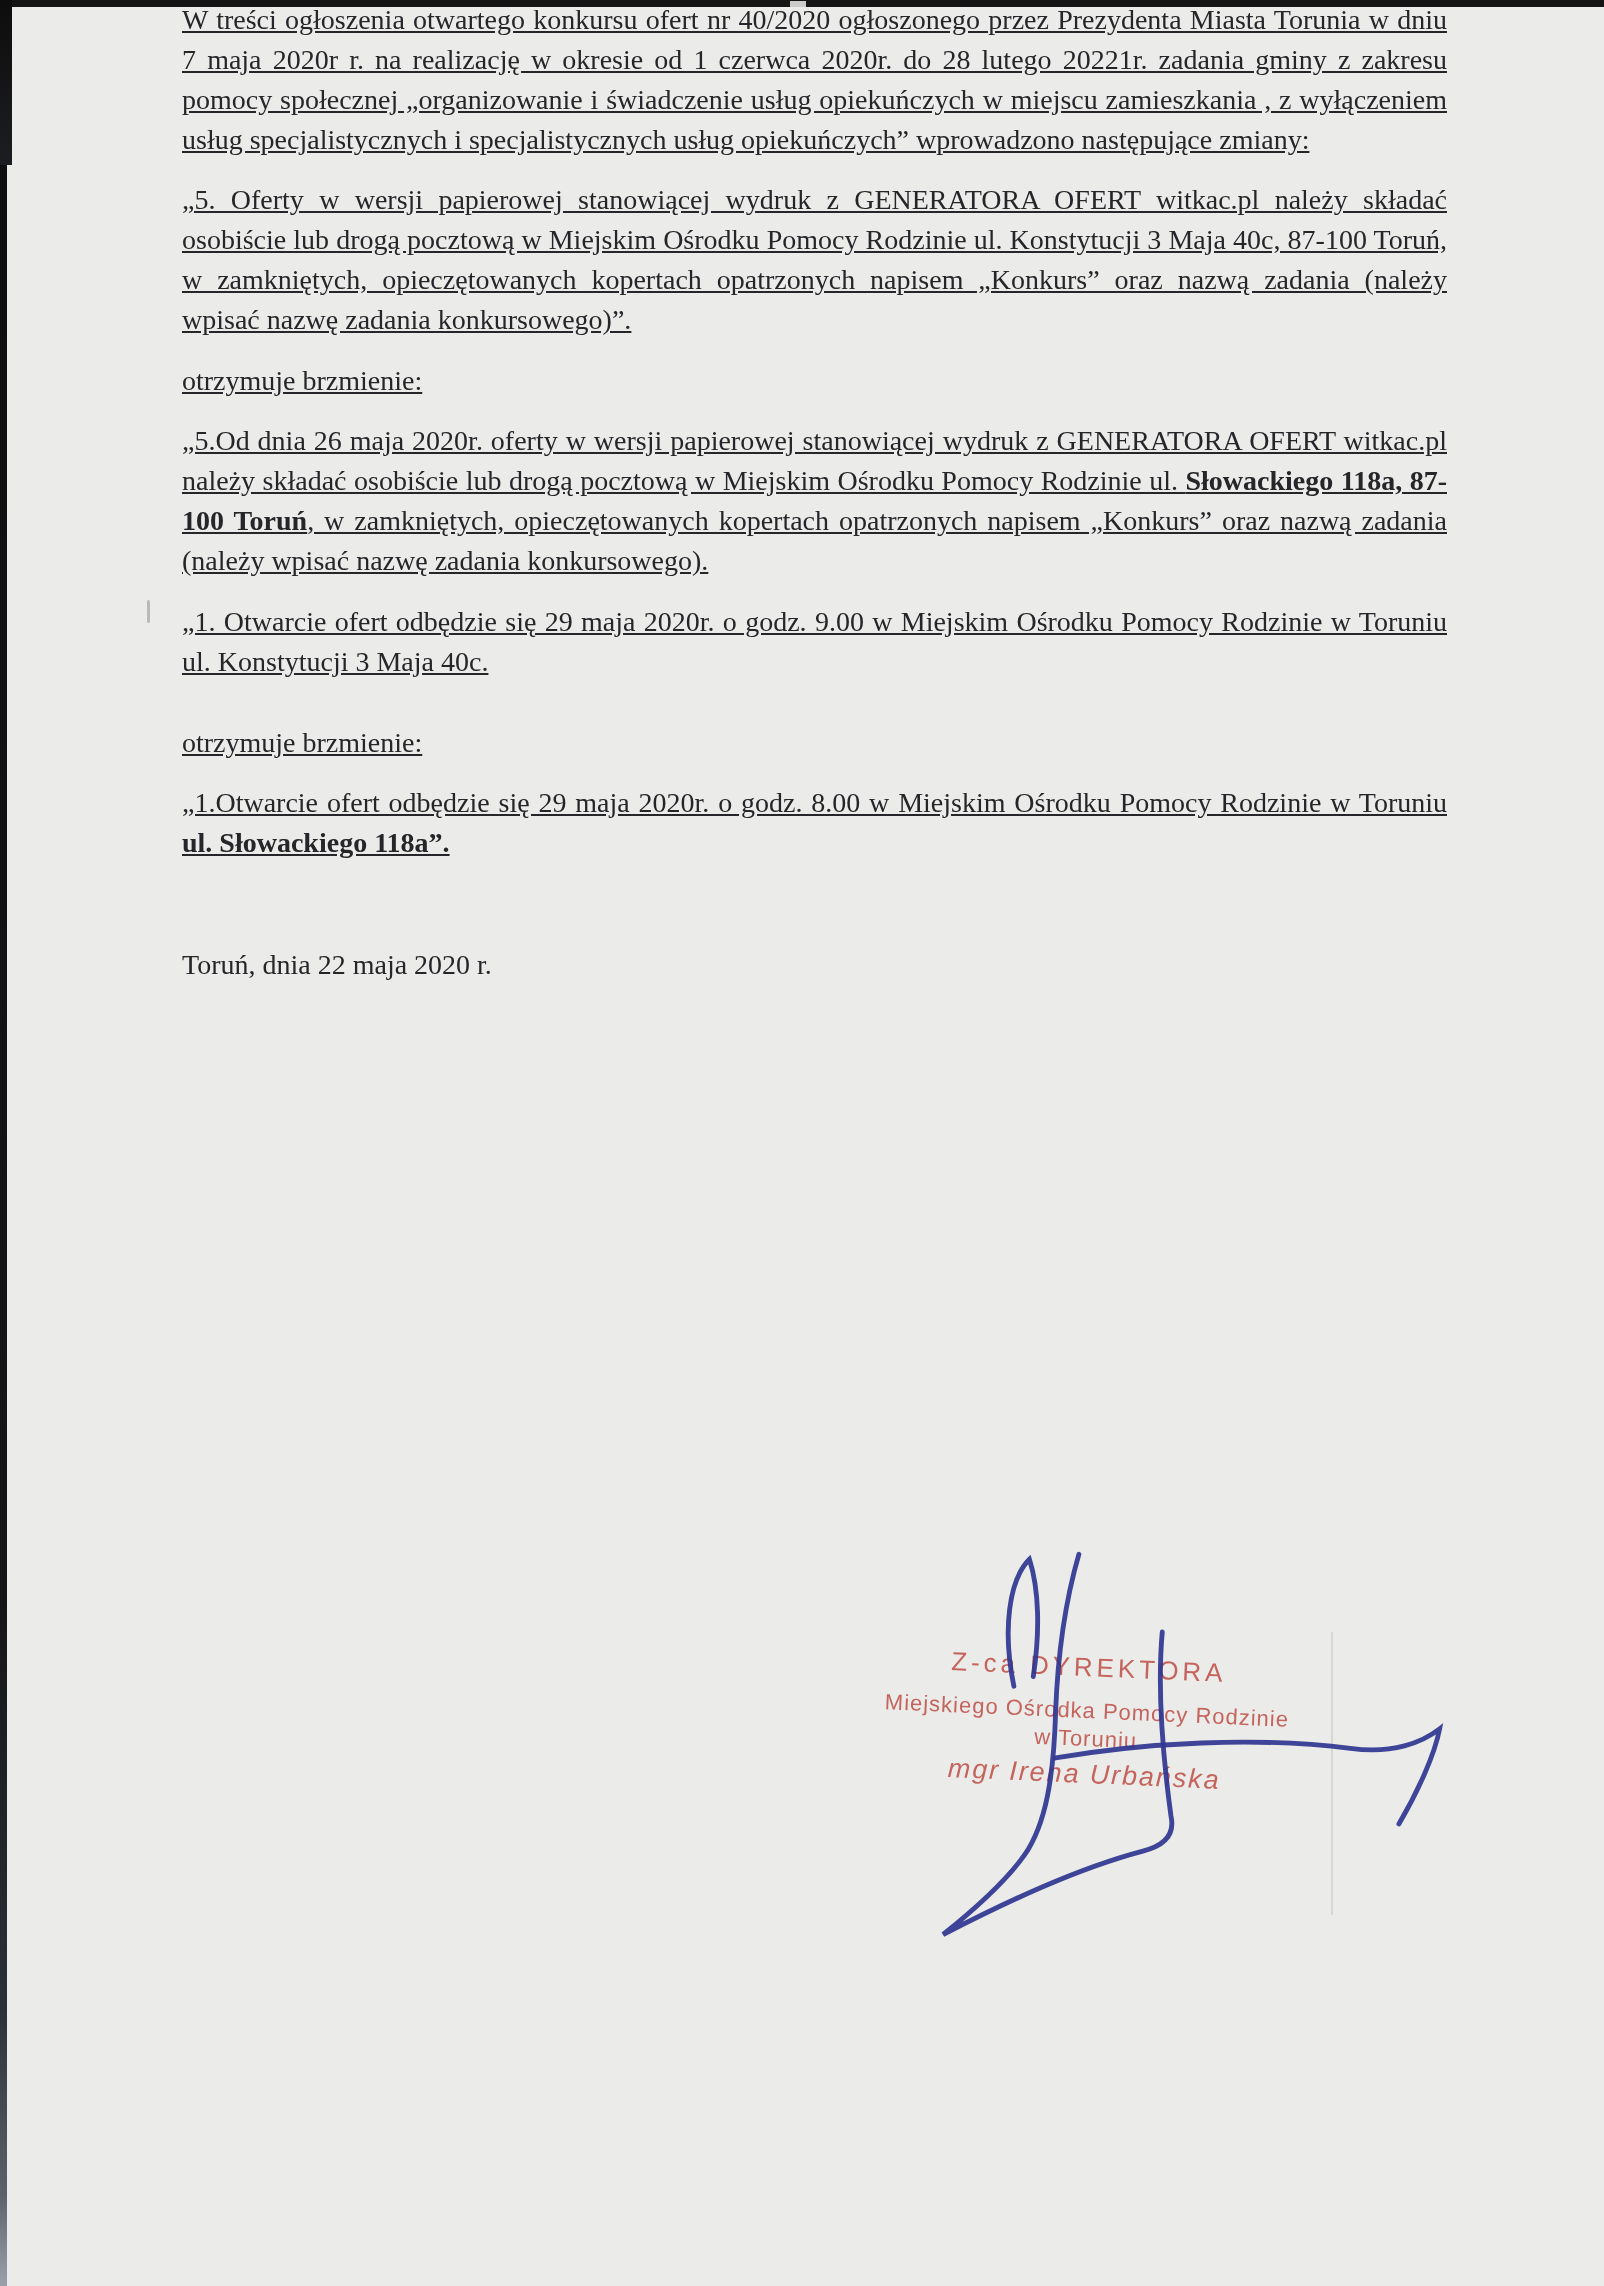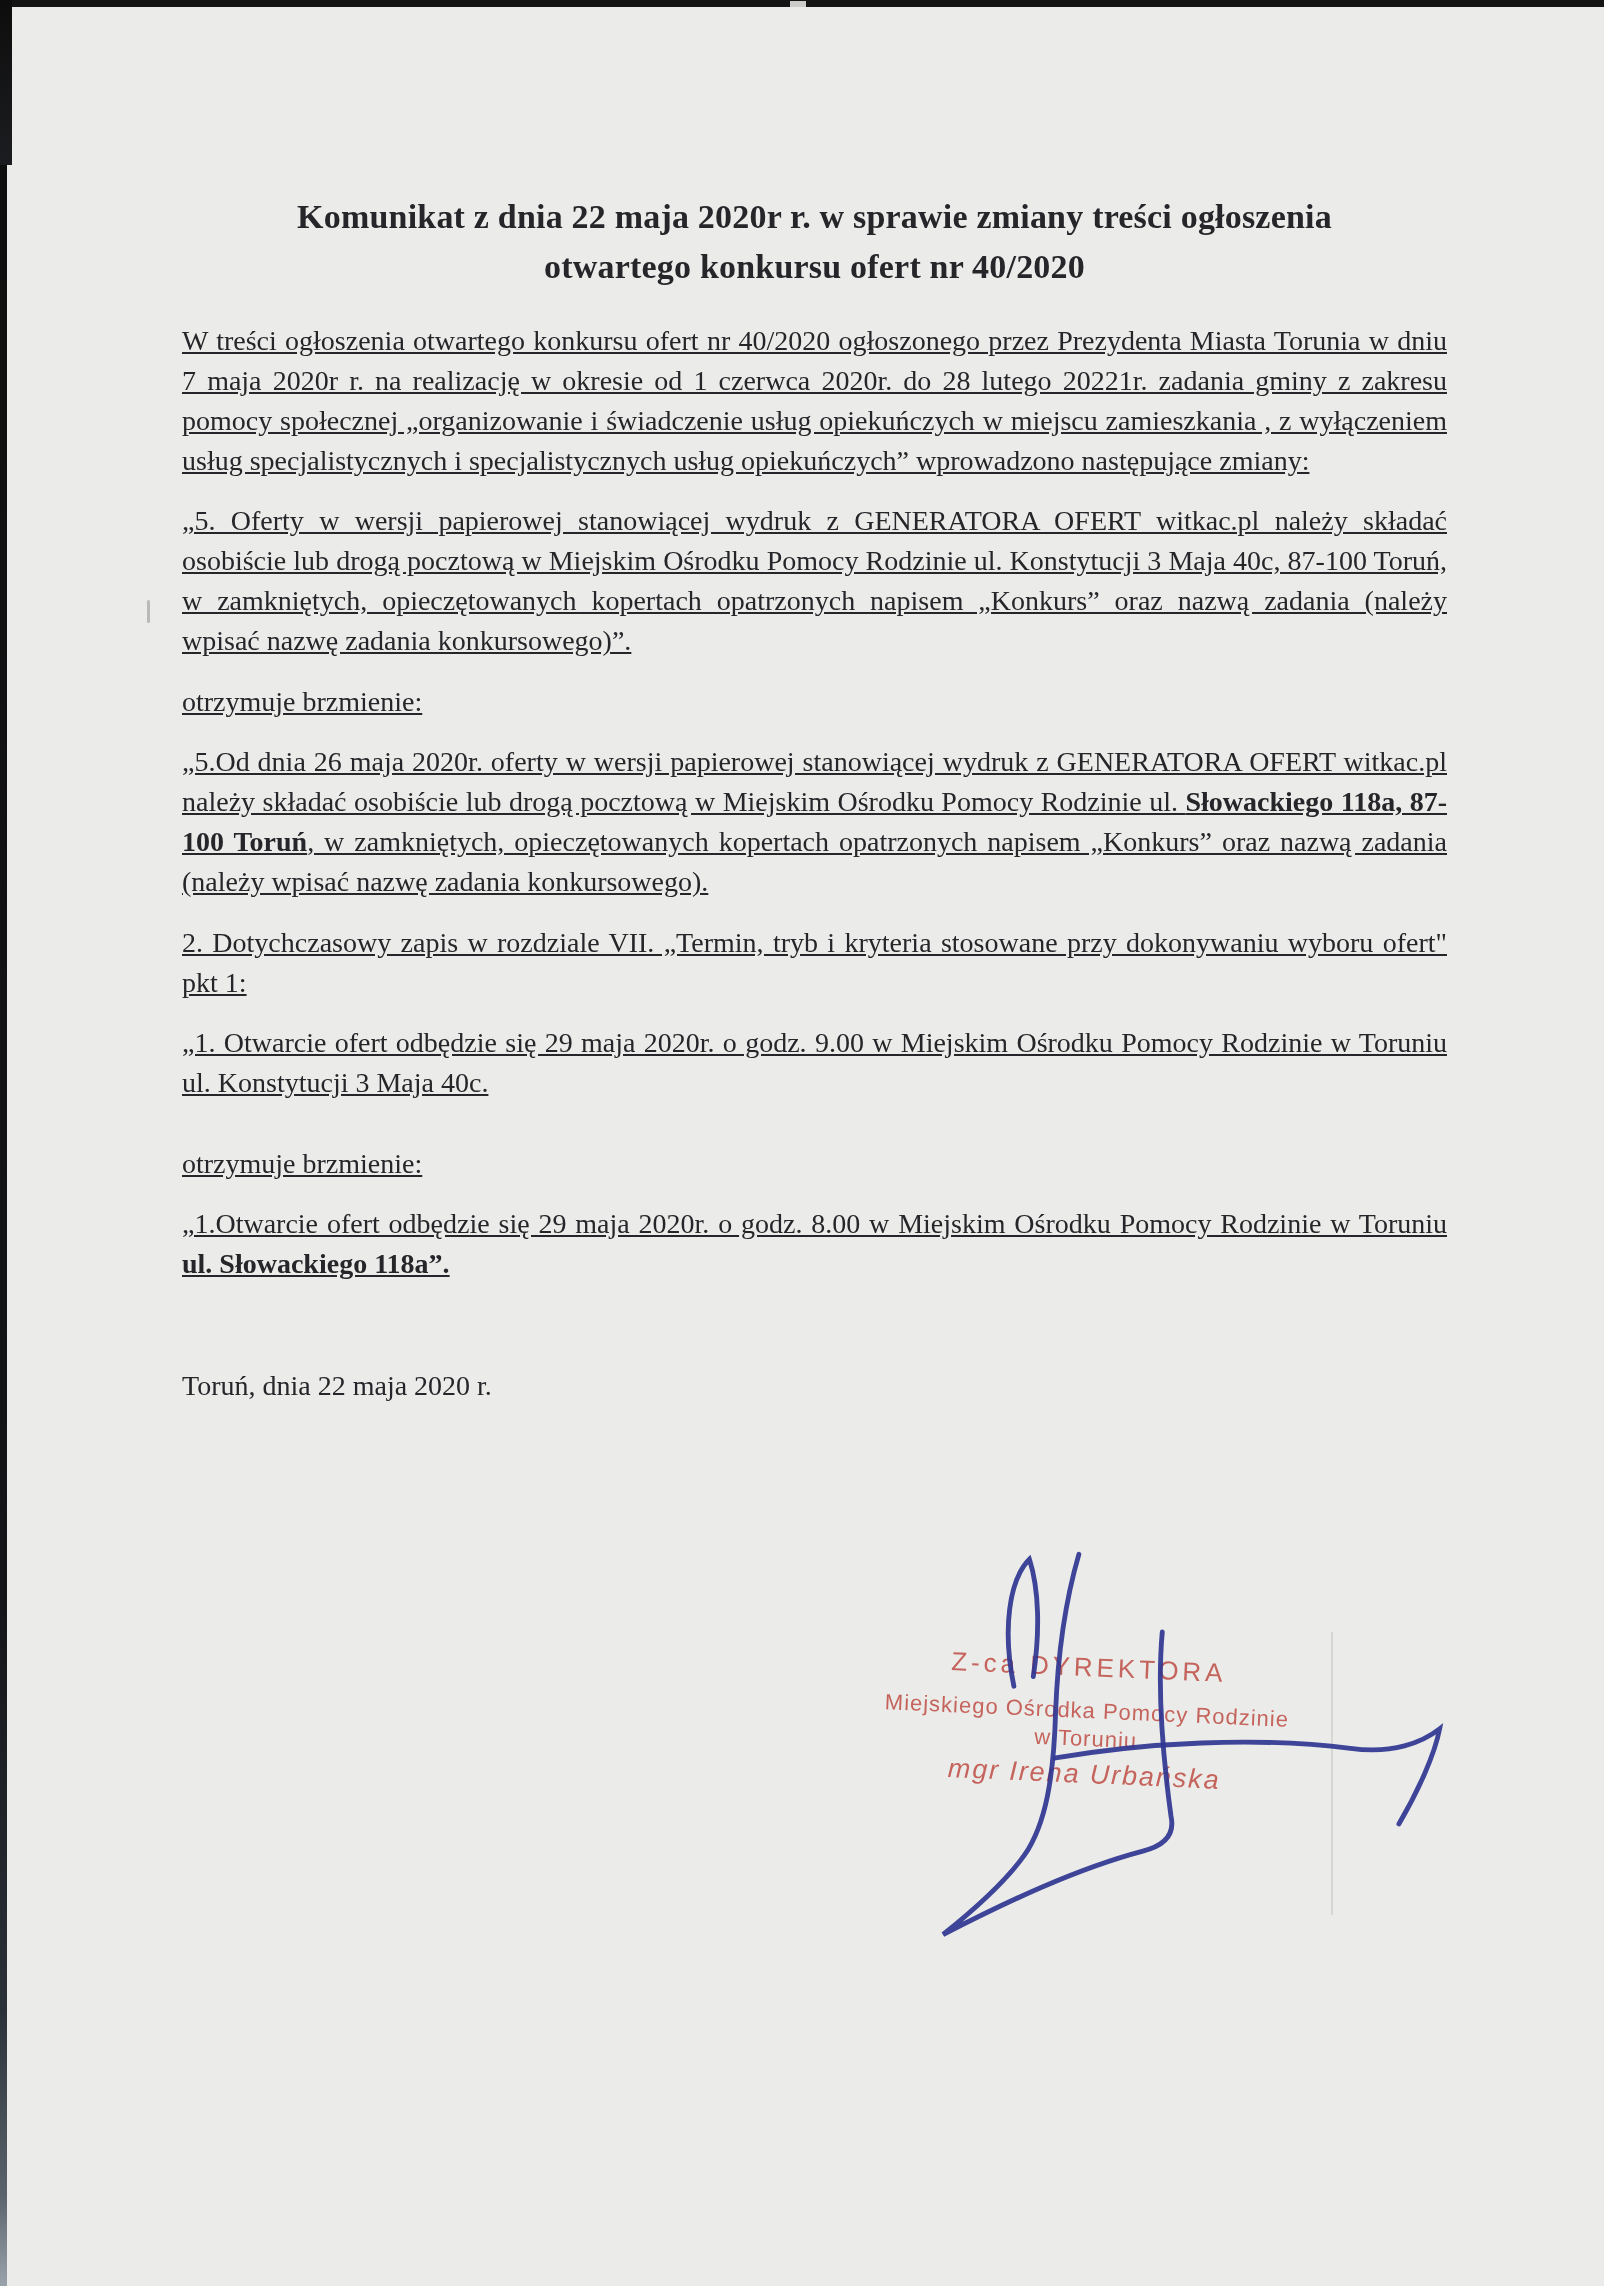--- a/index.html
+++ b/index.html
@@ -102,27 +102,25 @@
 <body>
 
 <div class="scan-top-bar"></div>
 <div class="scan-top-notch"></div>
 <div class="scan-left-strip"></div>
 <div class="scan-left-strip-wide"></div>
 <div class="scan-speck"></div>
 <div class="scan-fold-line"></div>
 
 <div class="page-content">
-  <h1 class="doc-title">Komunikat z dnia 22 maja 2020r r. w sprawie zmiany treści ogłoszenia otwartego konkursu ofert nr 40/2020</h1>
 
   <p class="para"><span>W treści ogłoszenia otwartego konkursu ofert nr 40/2020 ogłoszonego przez Prezydenta Miasta Torunia w dniu 7 maja 2020r r. na realizację w okresie od 1 czerwca 2020r. do 28 lutego 20221r. zadania gminy z zakresu pomocy społecznej „organizowanie i świadczenie usług opiekuńczych w miejscu zamieszkania , z wyłączeniem usług specjalistycznych i specjalistycznych usług opiekuńczych” wprowadzono następujące zmiany:</span></p>
   <p class="para"><span>„5. Oferty w wersji papierowej stanowiącej wydruk z GENERATORA OFERT witkac.pl należy składać osobiście lub drogą pocztową w Miejskim Ośrodku Pomocy Rodzinie ul. Konstytucji 3 Maja 40c, 87-100 Toruń, w zamkniętych, opieczętowanych kopertach opatrzonych napisem „Konkurs” oraz nazwą zadania (należy wpisać nazwę zadania konkursowego)”.</span></p>
   <p class="para"><span>otrzymuje brzmienie:</span></p>
   <p class="para"><span>„5.Od dnia 26 maja 2020r. oferty w wersji papierowej stanowiącej wydruk z GENERATORA OFERT witkac.pl należy składać osobiście lub drogą pocztową w Miejskim Ośrodku Pomocy Rodzinie ul. </span><b>Słowackiego 118a, 87-100 Toruń</b><span>, w zamkniętych, opieczętowanych kopertach opatrzonych napisem „Konkurs” oraz nazwą zadania (należy wpisać nazwę zadania konkursowego).</span></p>
-  <p class="para"><span>2. Dotychczasowy zapis w rozdziale VII. „Termin, tryb i kryteria stosowane przy dokonywaniu wyboru ofert" pkt 1:</span></p>
   <p class="para"><span>„1. Otwarcie ofert odbędzie się 29 maja 2020r. o godz. 9.00 w Miejskim Ośrodku Pomocy Rodzinie w Toruniu ul. Konstytucji 3 Maja 40c.</span></p>
   <p class="para gap-lg"><span>otrzymuje brzmienie:</span></p>
   <p class="para"><span>„1.Otwarcie ofert odbędzie się 29 maja 2020r. o godz. 8.00 w Miejskim Ośrodku Pomocy Rodzinie w Toruniu </span><b>ul. Słowackiego 118a”.</b></p>
 
   <p class="date-line">Toruń, dnia 22 maja 2020 r.</p>
 </div>
 
 <div class="stamp">
   <div class="stamp-line1">Z-ca DYREKTORA</div>
   <div class="stamp-line2">Miejskiego Ośrodka Pomocy Rodzinie</div>

